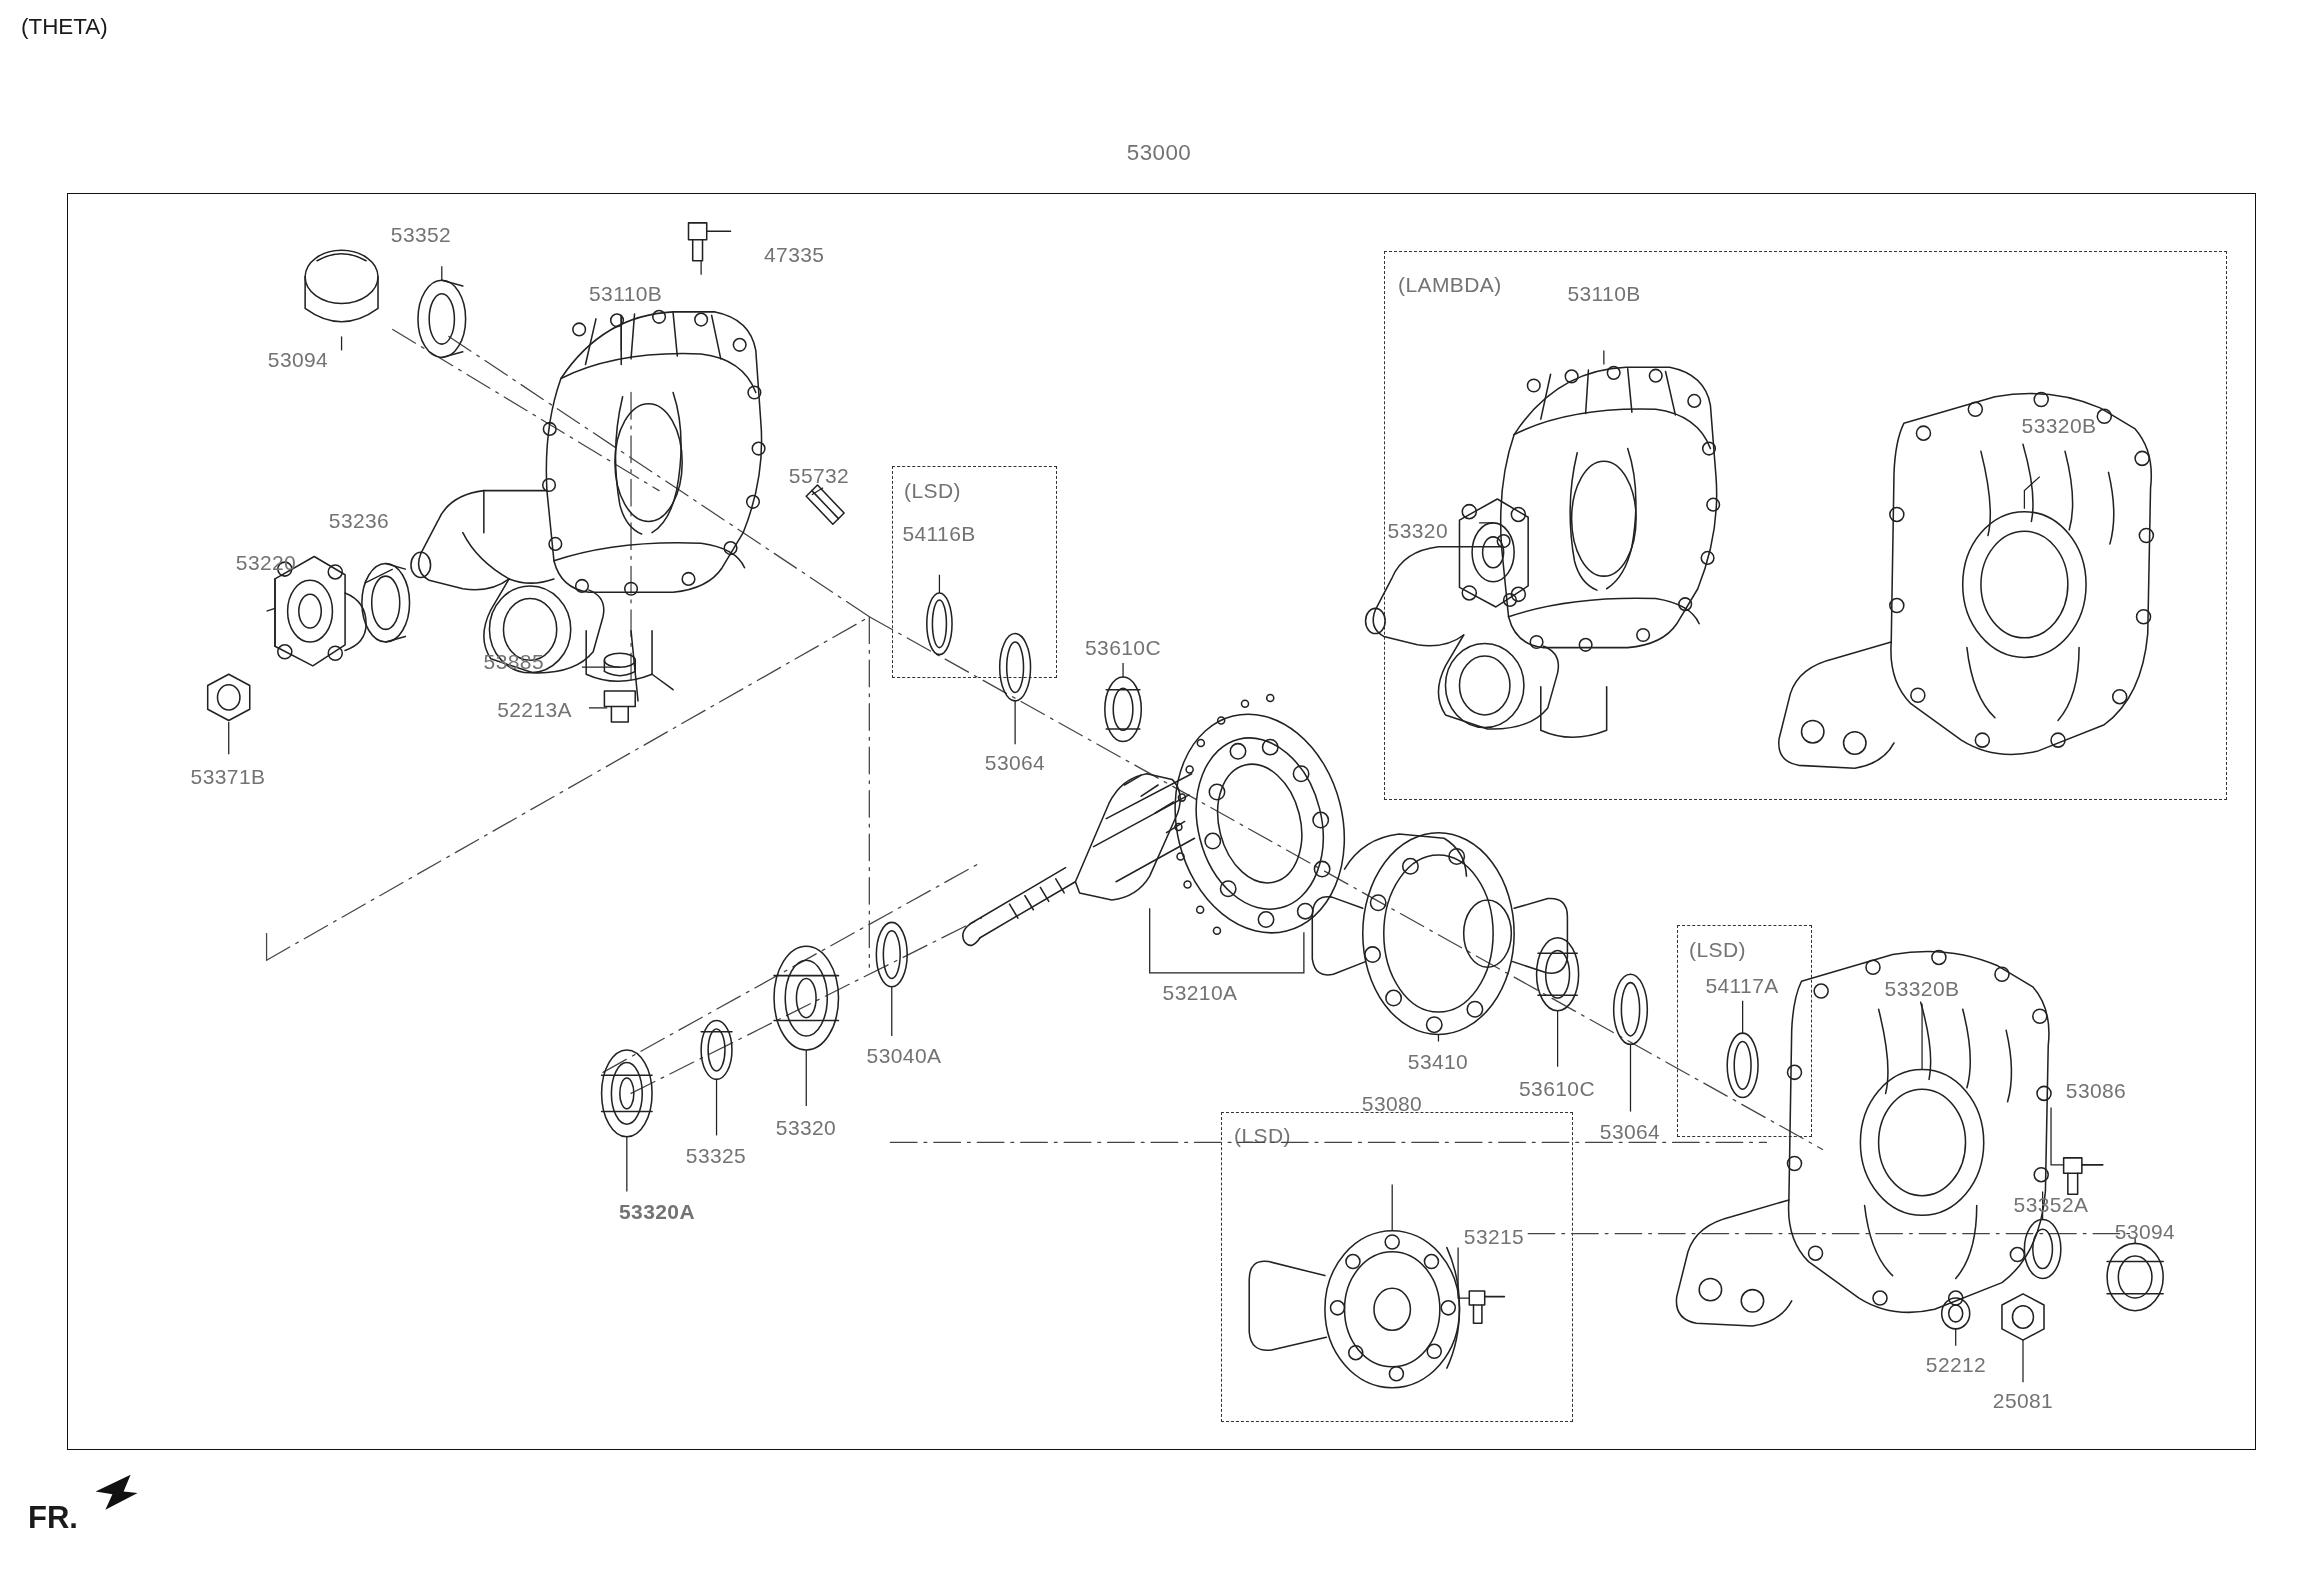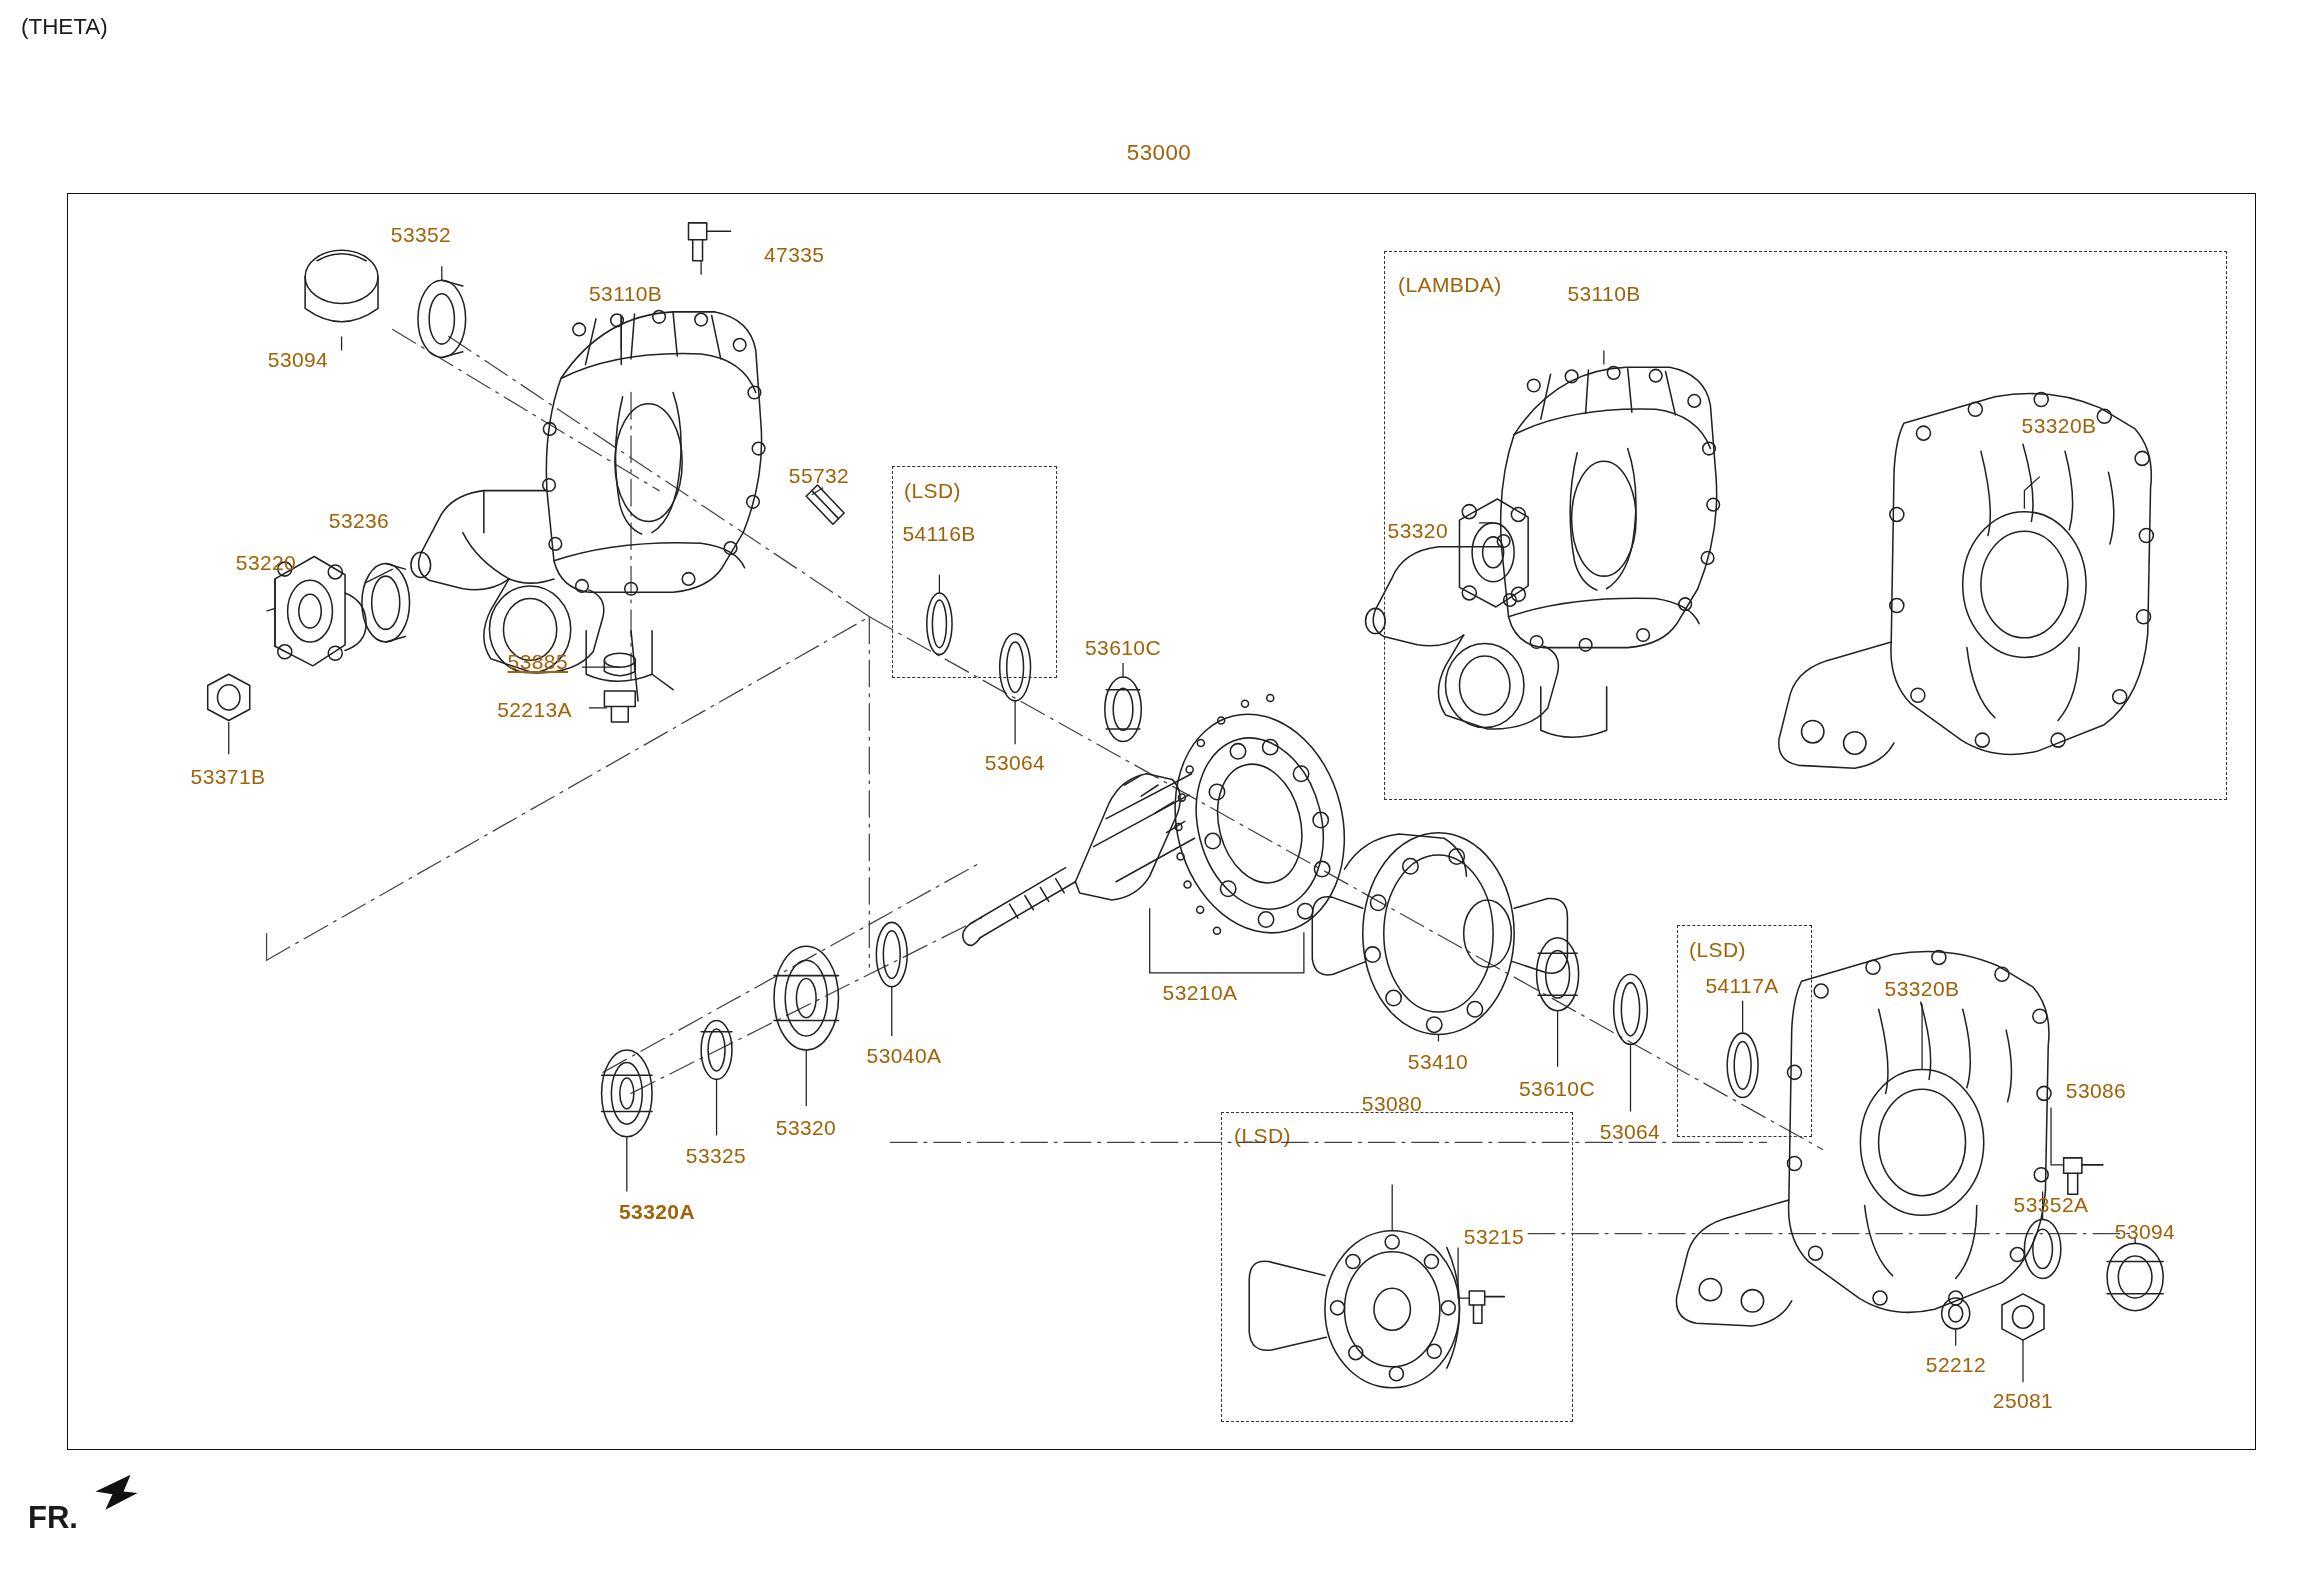--- a/index.html
+++ b/index.html
@@ -1,17 +1,17 @@
 <!DOCTYPE html>
 <html style="font-size:11.2px"><head>
 <meta charset="utf-8">
 <style>
   html,body{margin:0;padding:0;background:#ffffff;}
   body{width:2319px;height:1584px;position:relative;font-family:"Liberation Sans",sans-serif;color:#1a1a1a;overflow:hidden;}
-  .lbl{position:absolute;font-size:21px;color:#a16207;white-space:nowrap;letter-spacing:0.4px;}
+  .lbl{position:absolute;font-size:21px;color:#737373;white-space:nowrap;letter-spacing:0.4px;}
   .lbl.big{font-size:22.4px;}
   .corner{position:absolute;font-size:22.4px;}
   .frame{position:absolute;border:1.4px solid #111;}
   .dashbox{position:absolute;border:1.4px dashed #333;}
   svg.overlay{position:absolute;left:0;top:0;width:2319px;height:1584px;pointer-events:none;}
   .fr{position:absolute;font-size:31px;font-weight:bold;font-family:"Liberation Sans",sans-serif;}
 </style>
 </head>
 <body>
 
@@ -466,21 +466,21 @@
 </svg>
 
 <div class="lbl" style="left:298px;top:348px;transform:translateX(-50%);">53094</div>
 <div class="lbl" style="left:421px;top:223px;transform:translateX(-50%);">53352</div>
 <div class="lbl" style="left:764px;top:243px;">47335</div>
 <div class="lbl" style="left:589px;top:282px;">53110B</div>
 <div class="lbl" style="left:819px;top:464px;transform:translateX(-50%);">55732</div>
 <div class="lbl" style="left:359px;top:509px;transform:translateX(-50%);text-align:center;">53236</div>
 <div class="lbl" style="left:266px;top:551px;transform:translateX(-50%);">53220</div>
 <div class="lbl" style="left:228px;top:765px;transform:translateX(-50%);">53371B</div>
-<div class="lbl" style="left:568px;top:650px;transform:translateX(-100%);text-decoration:underline;">53885</div>
+<div class="lbl" style="left:544px;top:650px;transform:translateX(-100%);">53885</div>
 <div class="lbl" style="left:572px;top:698px;transform:translateX(-100%);">52213A</div>
 <div class="lbl" style="left:939px;top:522px;transform:translateX(-50%);">54116B</div>
 <div class="lbl" style="left:1015px;top:751px;transform:translateX(-50%);">53064</div>
 <div class="lbl" style="left:1123px;top:636px;transform:translateX(-50%);">53610C</div>
 <div class="lbl" style="left:1200px;top:981px;transform:translateX(-50%);">53210A</div>
 <div class="lbl" style="left:904px;top:1044px;transform:translateX(-50%);">53040A</div>
 <div class="lbl" style="left:806px;top:1116px;transform:translateX(-50%);">53320</div>
 <div class="lbl" style="left:716px;top:1144px;transform:translateX(-50%);">53325</div>
 <div class="lbl" style="left:657px;top:1200px;transform:translateX(-50%);font-weight:bold;">53320A</div>
 <div class="lbl" style="left:1438px;top:1050px;transform:translateX(-50%);">53410</div>

